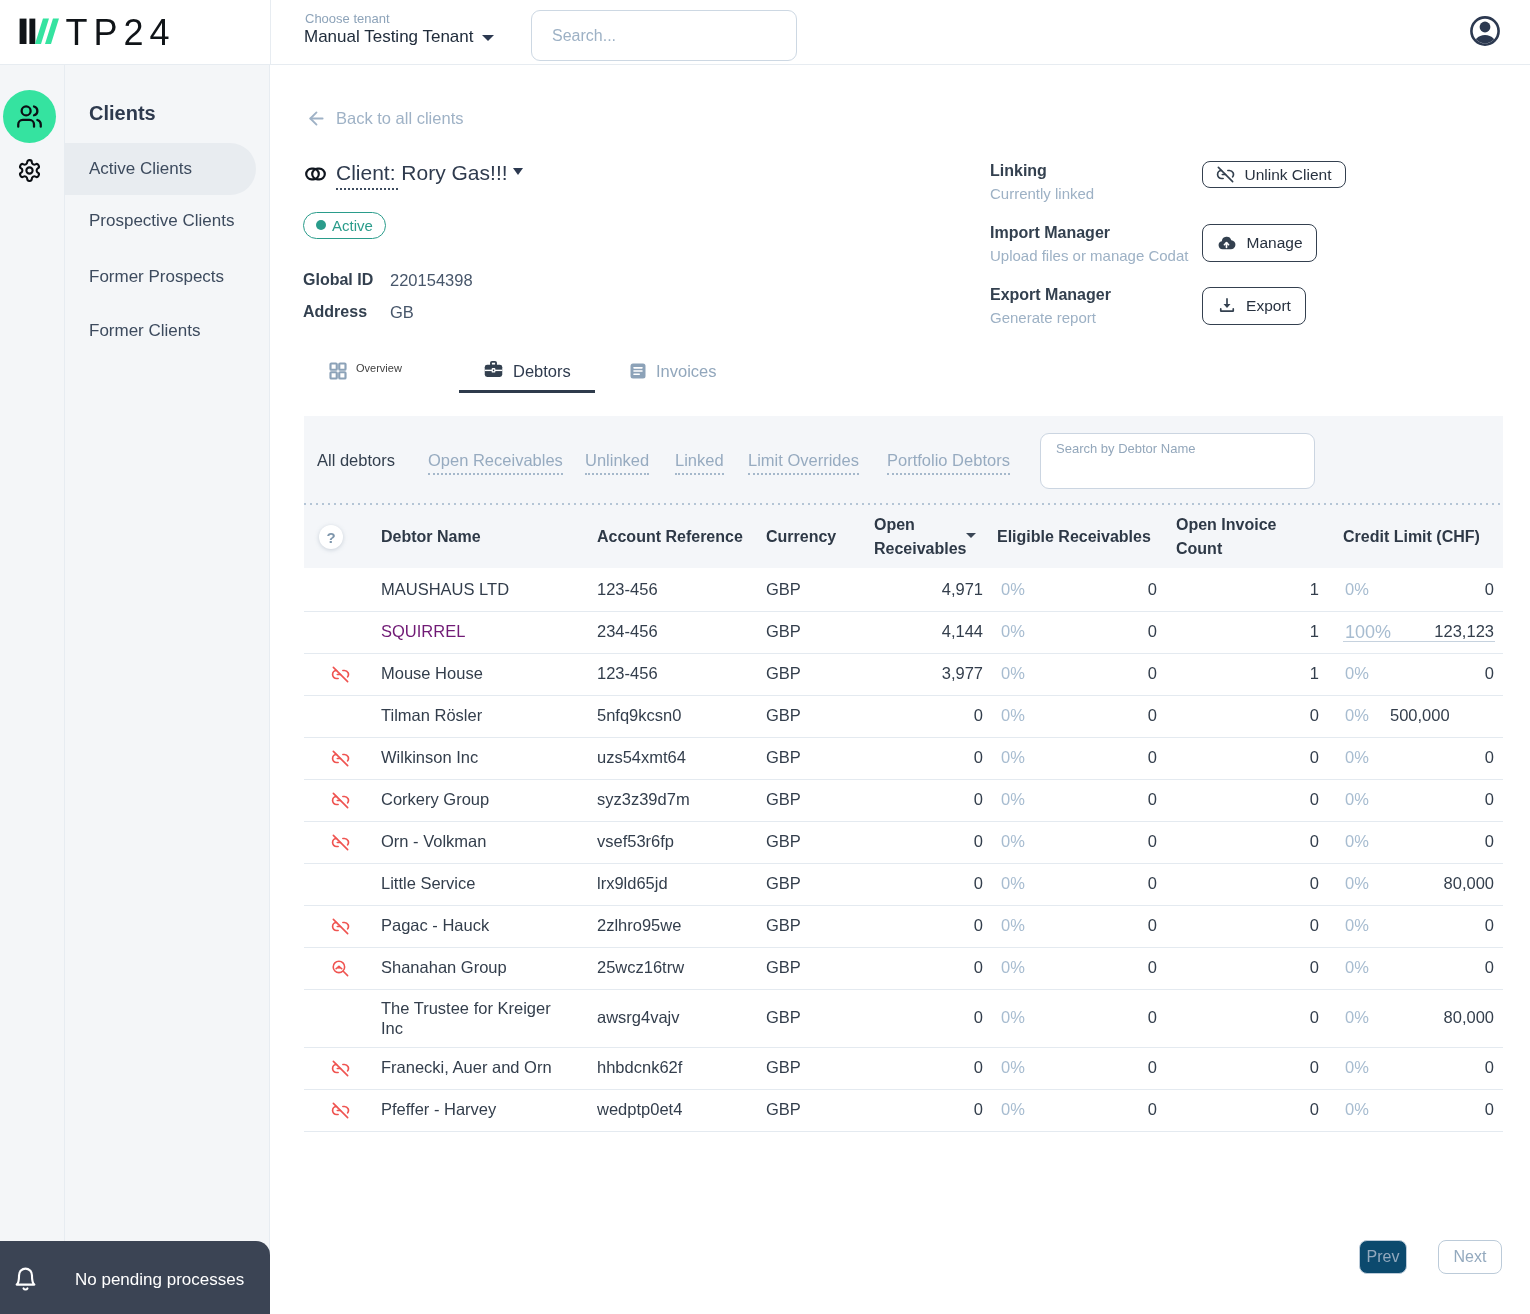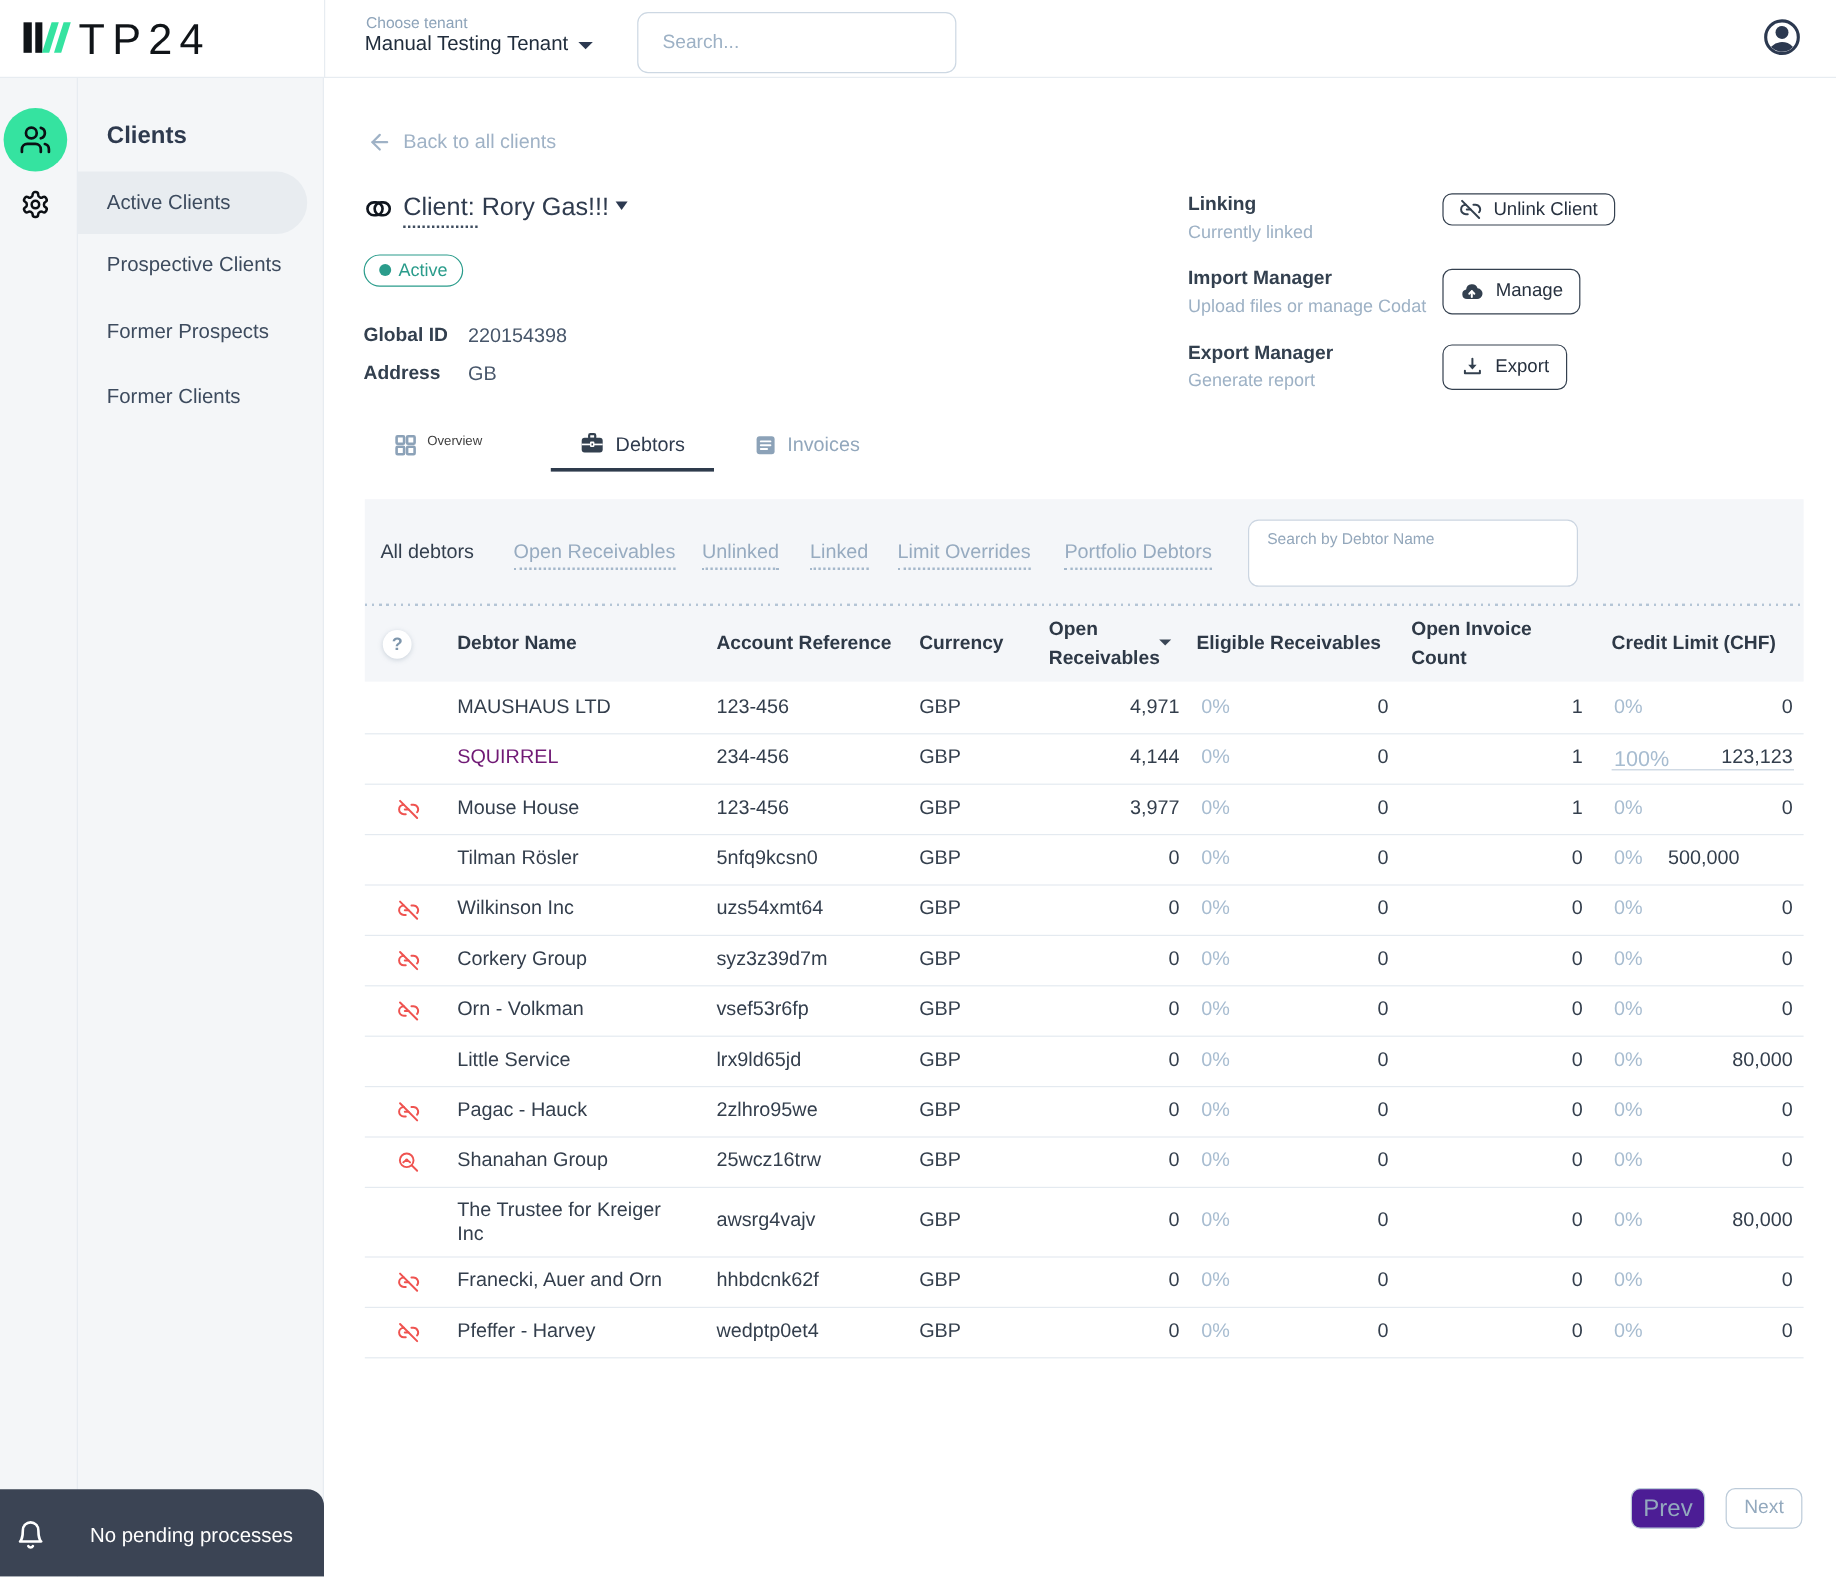--- a/index.html
+++ b/index.html
@@ -331,14 +331,14 @@
 <div class="abs" style="left:381px;top:1100px;font-size:16.5px;color:#333e4c;">Pfeffer - Harvey</div>
 <div class="abs" style="left:597px;top:1100px;font-size:16.5px;color:#333e4c;">wedptp0et4</div>
 <div class="abs" style="left:766px;top:1100px;font-size:16.5px;color:#333e4c;">GBP</div>
 <div class="abs" style="left:806px;top:1100px;width:177px;text-align:right;font-size:16.5px;color:#333e4c;">0</div>
 <div class="abs" style="left:1001px;top:1100px;font-size:16.5px;color:#a7bcd0;">0%</div>
 <div class="abs" style="left:1060px;top:1100px;width:97px;text-align:right;font-size:16.5px;color:#333e4c;">0</div>
 <div class="abs" style="left:1220px;top:1100px;width:99px;text-align:right;font-size:16.5px;color:#333e4c;">0</div>
 <div class="abs" style="left:1345px;top:1100px;font-size:16.5px;color:#a7bcd0;">0%</div>
 <div class="abs" style="left:1390px;top:1100px;width:104px;text-align:right;font-size:16.5px;color:#333e4c;">0</div>
 <div class="abs" style="left:304px;top:1131px;width:1199px;border-top:1px solid #e4eaf0;"></div>
-<div class="abs" style="left:1359px;top:1240px;width:62px;height:34px;border:1px solid #bccbd9;border-radius:8px;background:#4c1d95;color:#93a9be;font-size:20px;display:flex;align-items:center;justify-content:center;">Prev</div>
+<div class="abs" style="left:1359px;top:1240px;width:48px;height:34px;border:1px solid #bccbd9;border-radius:8px;background:#0c4a6e;color:#93a9be;font-size:16px;display:flex;align-items:center;justify-content:center;">Prev</div>
 <div class="abs" style="left:1438px;top:1240px;width:64px;height:34px;border:1px solid #bccbd9;border-radius:8px;background:#fff;color:#93a9be;font-size:16px;display:flex;align-items:center;justify-content:center;">Next</div>
 </div>
 </body></html>

